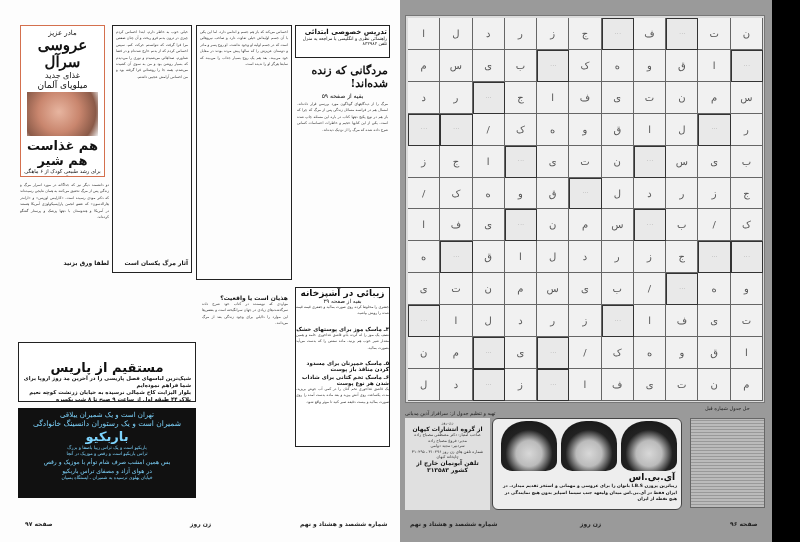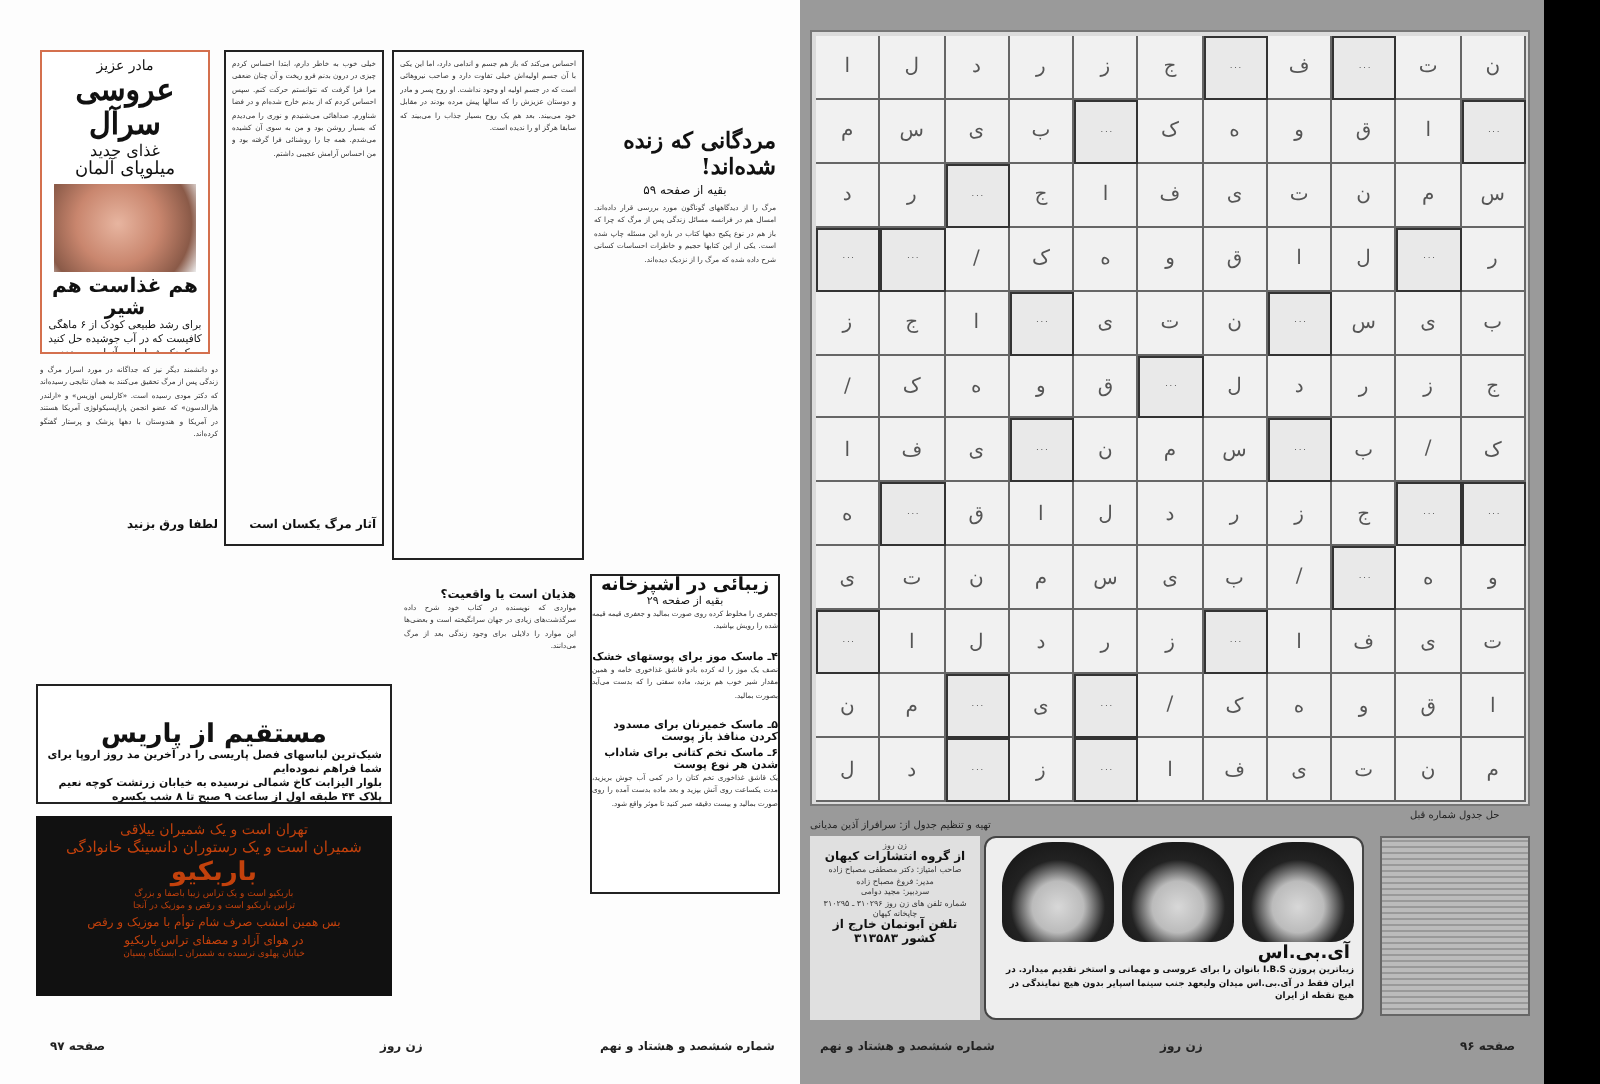--- a/index.html
+++ b/index.html
@@ -12,21 +12,21 @@
   .body-text { font-size: 3.6px; line-height: 6.4px; color: #333; text-align: justify; direction: rtl; overflow: hidden; }
   .box { position: absolute; border: 1px solid #222; background: #fff; overflow: hidden; }
 
   
   #milk-ad { left: 20px; top: 25px; width: 85px; height: 152px; border: 1.5px solid #d4704e; }
   #milk-ad .small { font-size: 7px; text-align: center; margin-top: 3px; }
   #milk-ad .brand { font-size: 15px; font-weight: bold; text-align: center; line-height: 17px; font-family: "DejaVu Serif", serif; }
   #milk-ad .sub { font-size: 8px; text-align: center; line-height: 9px; }
   #milk-ad .sub2 { font-size: 9px; text-align: center; line-height: 10px; }
   #baby-photo { margin: 2px 6px; height: 44px; background: radial-gradient(circle at 45% 45%, #e7b5a0 0%, #c9866e 45%, #8a5a48 80%, #eee 100%); }
-  #milk-ad .slogan { font-size: 10px; font-weight: bold; text-align: center; margin-top: 2px; }
+  #milk-ad .slogan { font-size: 13px; font-weight: bold; text-align: center; margin-top: 2px; }
   #milk-ad .desc { font-size: 5.2px; line-height: 7px; text-align: center; padding: 0 3px; }
 
   
   #col-a { position: absolute; left: 112px; top: 25px; width: 80px; height: 248px; border: 1px solid #222; padding: 3px; }
   #col-b { position: absolute; left: 18px; top: 180px; width: 93px; height: 93px; padding: 2px; }
   #col-c { position: absolute; left: 196px; top: 25px; width: 96px; height: 255px; border: 1px solid #222; padding: 3px; }
   #col-d { position: absolute; left: 200px; top: 290px; width: 90px; height: 155px; padding: 2px; }
   .title-strong { font-size: 6px; font-weight: bold; direction: rtl; text-align: right; margin-top: 2px; }
 
   #tutoring-ad { left: 295px; top: 25px; width: 95px; height: 33px; border: 1.5px solid #222; padding: 2px; }
@@ -42,21 +42,21 @@
   #kitchen-box .sect { font-size: 5.5px; font-weight: bold; direction: rtl; text-align: right; margin-top: 2px; }
 
   #armaghan-ad { left: 18px; top: 290px; width: 178px; height: 45px; border: 1.5px solid #222; padding: 2px 4px; }
   #armaghan-ad .h { font-size: 10px; font-weight: bold; text-align: center; }
   #armaghan-ad .t { font-size: 5.4px; line-height: 7px; font-weight: bold; direction: rtl; text-align: right; }
 
   #paris-ad { left: 18px; top: 342px; width: 178px; height: 60px; border: 1.5px solid #222; padding: 17px 4px; }
   #paris-ad .h { font-size: 13px; font-weight: bold; text-align: center; line-height: 15px; }
   #paris-ad .t { font-size: 5.4px; line-height: 7px; font-weight: bold; direction: rtl; text-align: right; }
 
-  #barbecue-ad { position: absolute; left: 18px; top: 408px; width: 178px; height: 90px; background: #111; color: #c2410c; padding: 3px; text-align: center; }
+  #barbecue-ad { position: absolute; left: 18px; top: 408px; width: 178px; height: 90px; background: #111; color: #7dd3fc; padding: 3px; text-align: center; }
   #barbecue-ad .l1 { font-size: 7px; }
   #barbecue-ad .l2 { font-size: 7.5px; }
   #barbecue-ad .h { font-size: 13px; font-weight: bold; margin: 1px 0; }
   #barbecue-ad .sm { font-size: 4.5px; line-height: 6px; }
   #barbecue-ad .md { font-size: 6px; line-height: 9px; }
 
   .footer { position: absolute; font-size: 6px; font-weight: bold; color: #222; direction: rtl; }
 
   
   #crossword-frame { position: absolute; left: 5px; top: 15px; width: 360px; height: 388px; background: #dcdcdc; border: 1px solid #777; }
@@ -104,20 +104,25 @@
 
   <div id="col-c">
     <div class="body-text" style="height:245px;">احساس می‌کند که باز هم جسم و اندامی دارد، اما این یکی با آن جسم اولیه‌اش خیلی تفاوت دارد و صاحب نیروهائی است که در جسم اولیه او وجود نداشت. او روح پسر و مادر و دوستان عزیزش را که سالها پیش مرده بودند در مقابل خود می‌بیند. بعد هم یک روح بسیار جذاب را می‌بیند که سابقا هرگز او را ندیده است.</div>
   </div>
 
   <div id="col-d">
     <div class="title-strong">هذیان است یا واقعیت؟</div>
     <div class="body-text" style="height:140px;">مواردی که نویسنده در کتاب خود شرح داده سرگذشت‌های زیادی در جهان سرانگیخته است و بعضی‌ها این موارد را دلایلی برای وجود زندگی بعد از مرگ می‌دانند.</div>
   </div>
 
+  <div id="tutoring-ad" class="box rtl">
+    <div class="h">تدریس خصوصی ابتدائی</div>
+    <div class="s">راهنمائی نظری و انگلیسی با مراجعه به منزل</div>
+    <div class="s">تلفن ۸۳۲۹۸۲</div>
+  </div>
 
   <div id="death-article">
     <div class="headline">مردگانی که زنده شده‌اند!</div>
     <div class="cont">بقیه از صفحه ۵۹</div>
     <div class="body-text" style="height:175px;">مرگ را از دیدگاههای گوناگون مورد بررسی قرار داده‌اند. امسال هم در فرانسه مسائل زندگی پس از مرگ که چرا که باز هم در نوع پکیج دهها کتاب در باره این مسئله چاپ شده است. یکی از این کتابها حجیم و خاطرات احساسات کسانی شرح داده شده که مرگ را از نزدیک دیده‌اند.</div>
   </div>
 
   <div id="kitchen-box" class="box">
     <div class="headline">زیبائی در آشپزخانه</div>
     <div class="cont">بقیه از صفحه ۲۹</div>

